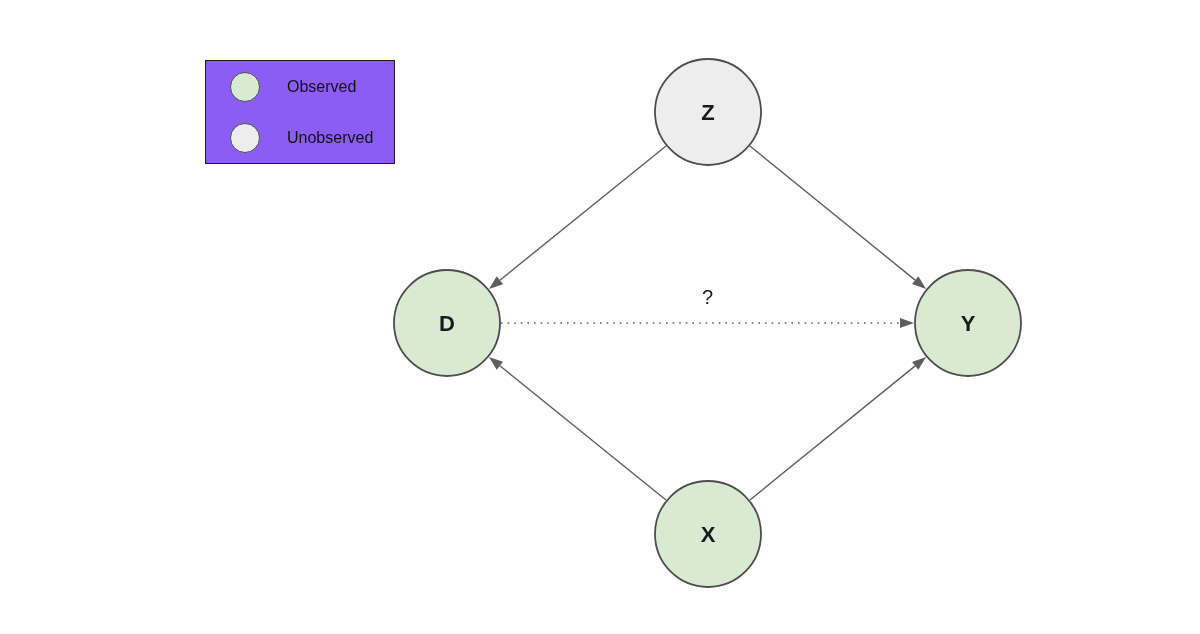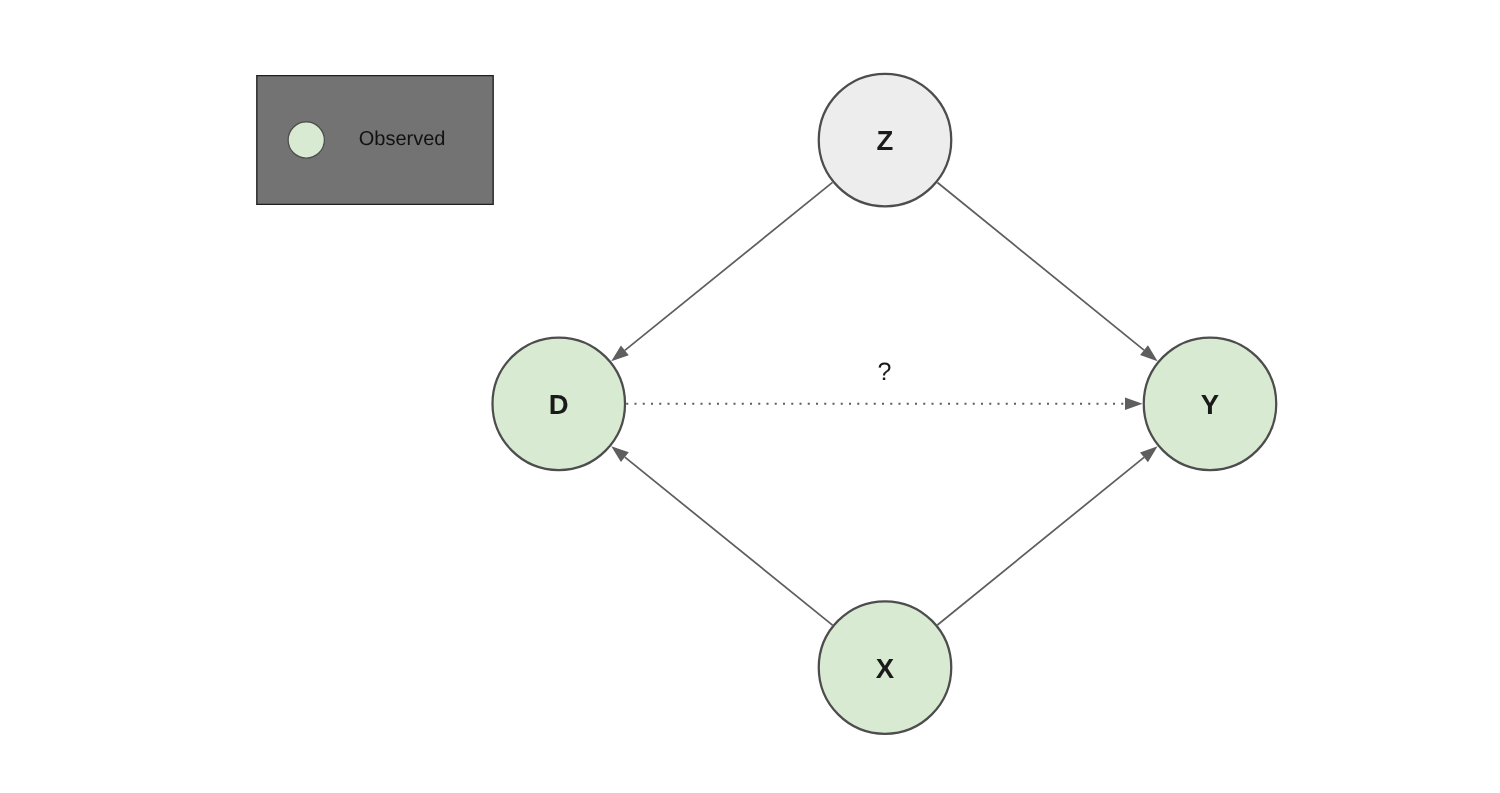--- a/index.html
+++ b/index.html
@@ -15,21 +15,21 @@
     background: #ffffff;
     overflow: hidden;
   }
   .legend {
     position: absolute;
     left: 205px;
     top: 60px;
     width: 190px;
     height: 104px;
     border: 1.5px solid #1f1f1f;
-    background: #737373;
+    background: #8b5cf6;
     box-sizing: border-box;
     display: flex;
     flex-direction: column;
     justify-content: space-evenly;
   }
   .legend-row {
     display: flex;
     align-items: center;
     height: 50%;
   }
@@ -71,20 +71,24 @@
 </head>
 <body>
 
 <div class="canvas">
 
   <div class="legend">
     <div class="legend-row">
       <span class="legend-swatch" style="background: rgb(217, 234, 211);"></span>
       <span class="legend-label">Observed</span>
     </div>
+    <div class="legend-row">
+      <span class="legend-swatch" style="background: rgb(237, 237, 237);"></span>
+      <span class="legend-label">Unobserved</span>
+    </div>
   </div>
 
   <svg class="graph" id="graph" width="1200" height="634" viewBox="0 0 1200 634">
       <line x1="666.0063048966039" y1="145.9489259265003" x2="499.8809493894618" y2="280.2495006851478" stroke="#5e5e5e" stroke-width="1.4"></line>
       <polygon points="488.99369510339613,289.0510740734997 496.73753032219327,276.36119558298145 503.0243684567304,284.1378057873141" fill="#5e5e5e"></polygon>
       <line x1="749.9298806787102" y1="146.0277108584918" x2="915.1994095156982" y2="280.15029003004736" stroke="#5e5e5e" stroke-width="1.4"></line>
       <polygon points="926.0701193212898,288.9722891415082 912.0486955473193,284.0326863891872 918.3501234840771,276.26789367090754" fill="#5e5e5e"></polygon>
       <line x1="666.0063048966039" y1="500.0510740734997" x2="499.8809493894618" y2="365.7504993148522" stroke="#5e5e5e" stroke-width="1.4"></line>
       <polygon points="488.99369510339613,356.9489259265003 503.0243684567304,361.8621942126859 496.73753032219327,369.63880441701855" fill="#5e5e5e"></polygon>
       <line x1="749.9298806787102" y1="499.9722891415082" x2="915.1994095156982" y2="365.84970996995264" stroke="#5e5e5e" stroke-width="1.4"></line>

